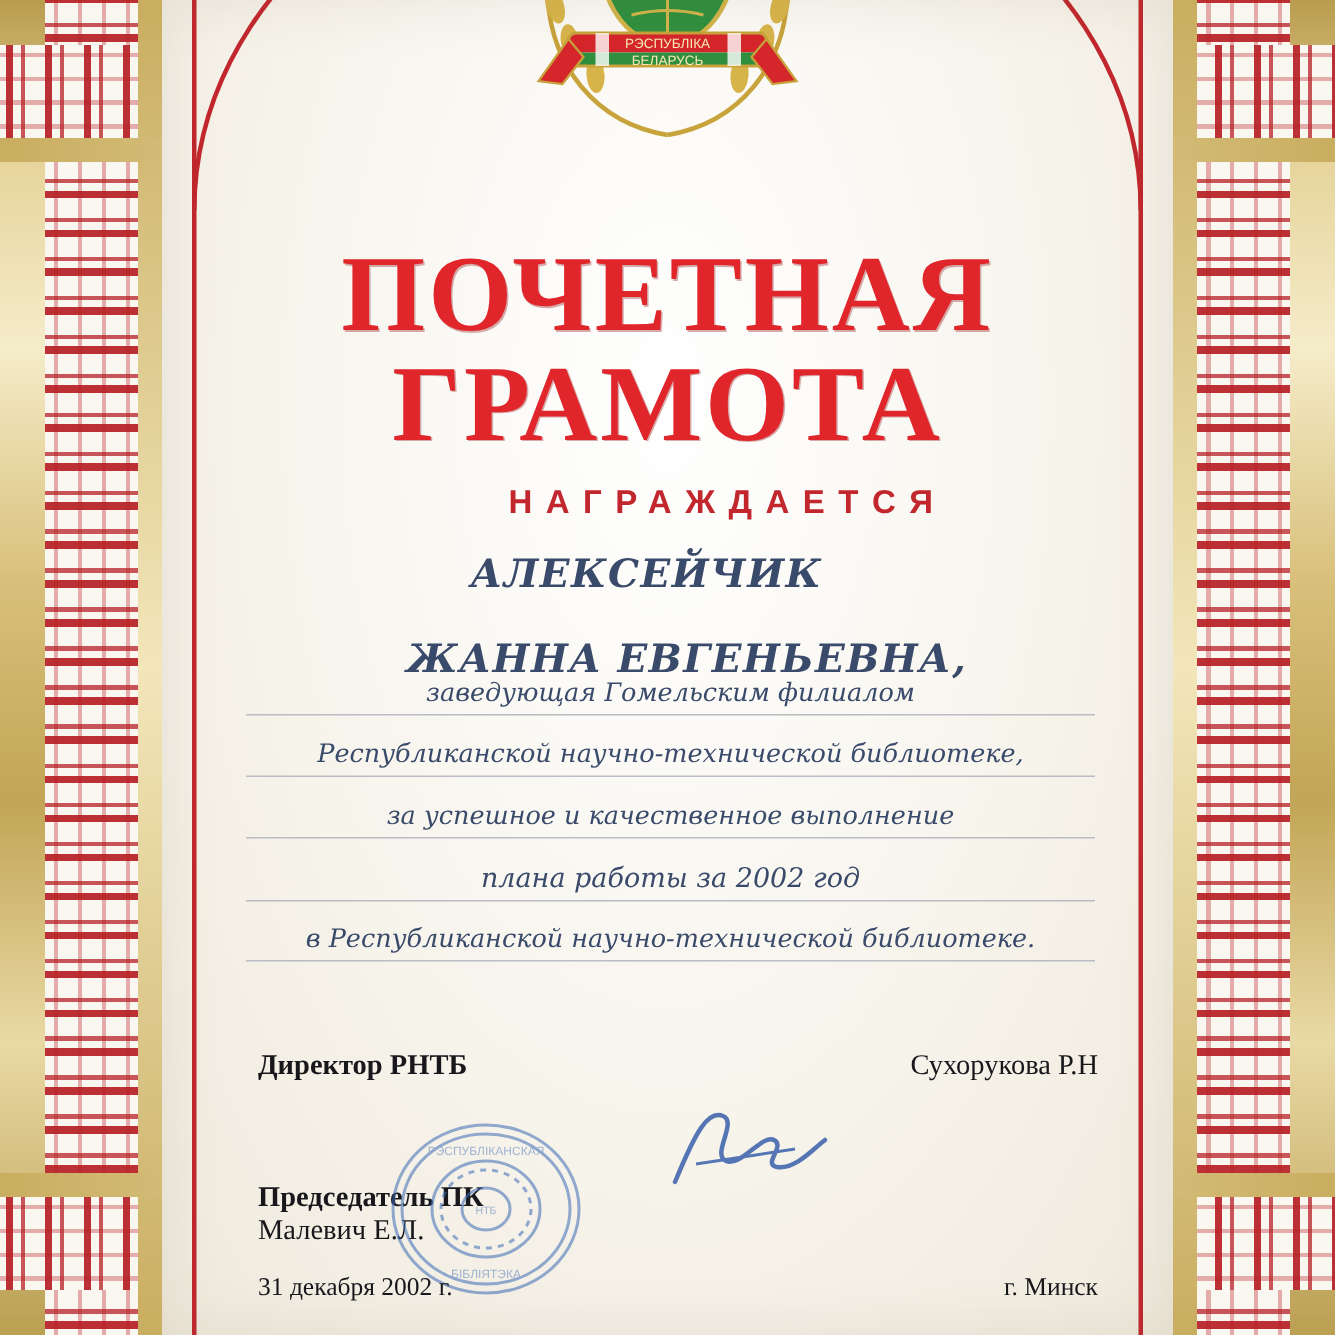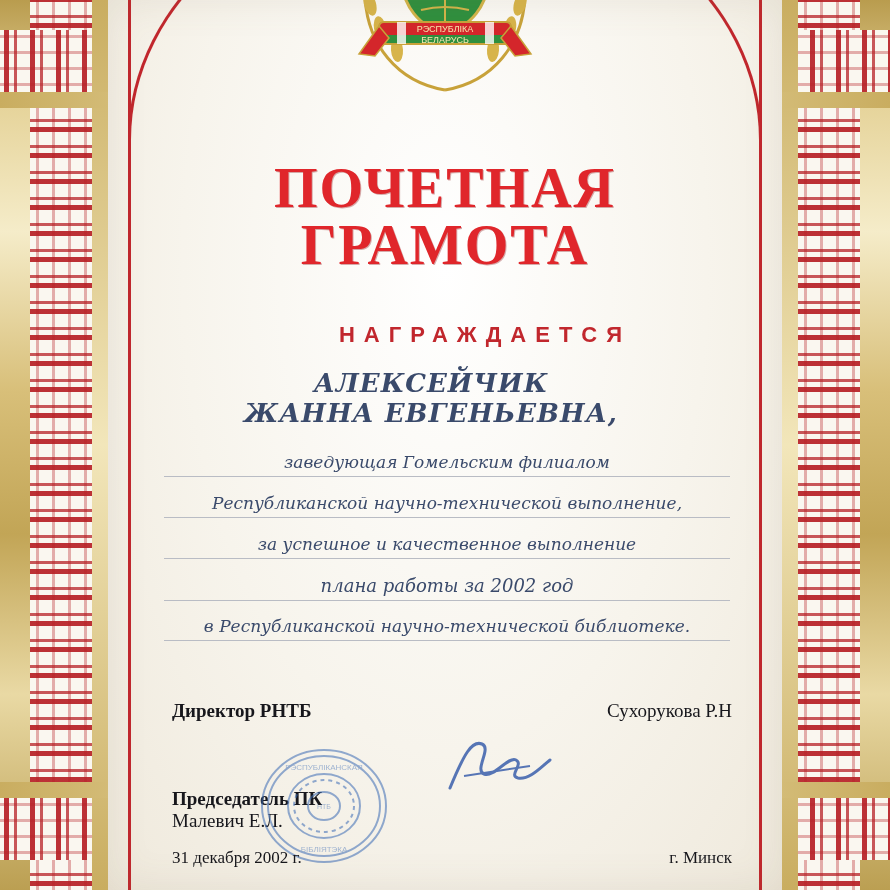--- a/index.html
+++ b/index.html
@@ -180,21 +180,21 @@
 
   .title {
     position: absolute;
     left: 0;
     top: 160px;
     width: 674px;
     text-align: center;
     color: #e0262b;
     font-family: "Liberation Serif", serif;
     font-weight: bold;
-    font-size: 56px;
+    font-size: 72px;
     letter-spacing: 2px;
     line-height: 1.02;
     text-shadow: 1px 1px 0 rgba(140,20,24,0.35);
   }
   .title .l2 { display: block; }
 
   .awarded {
     position: absolute;
     left: 0;
     top: 322px;
@@ -218,21 +218,21 @@
   .recipient {
     position: absolute;
     left: 0;
     width: 646px;
     text-align: center;
     font-size: 26px;
     font-weight: bold;
     letter-spacing: 1px;
   }
   .recipient.r1 { top: 368px; }
-  .recipient.r2 { top: 398px; }
+  .recipient.r2 { top: 425px; margin-left: 27px; }
 
   .reason-line {
     position: absolute;
     left: 56px;
     width: 566px;
     text-align: center;
     font-size: 17px;
     border-bottom: 1px solid #b9bcc4;
     padding-bottom: 4px;
     box-sizing: border-box;
@@ -391,21 +391,21 @@
         <span>ПОЧЕТНАЯ</span>
         <span class="l2">ГРАМОТА</span>
       </div>
 
       <div class="awarded">НАГРАЖДАЕТСЯ</div>
 
       <div class="script recipient r1">АЛЕКСЕЙЧИК</div>
       <div class="script recipient r2">ЖАННА ЕВГЕНЬЕВНА,</div>
 
       <div class="script reason-line n0">заведующая Гомельским филиалом</div>
-      <div class="script reason-line n1">Республиканской научно-технической выполнение,</div>
+      <div class="script reason-line n1">Республиканской научно-технической библиотеке,</div>
       <div class="script reason-line n2">за успешное и качественное выполнение</div>
       <div class="script reason-line n3">плана работы за 2002 год</div>
       <div class="script reason-line n4">в Республиканской научно-технической библиотеке.</div>
 
       <div class="sig-row row1">
         <span>Директор РНТБ</span>
         <span class="right">Сухорукова Р.Н</span>
       </div>
       <div class="sig-row row2">
         <span>Председатель ПК</span>

